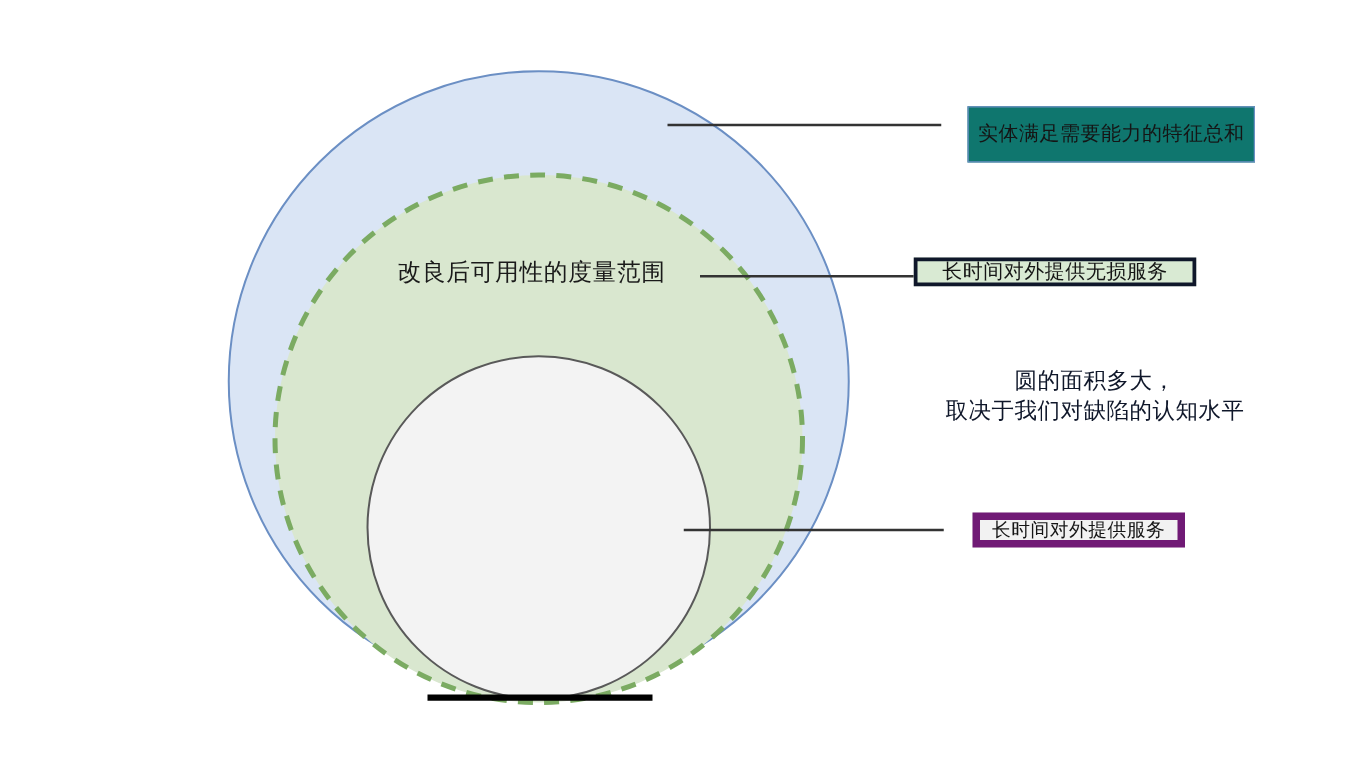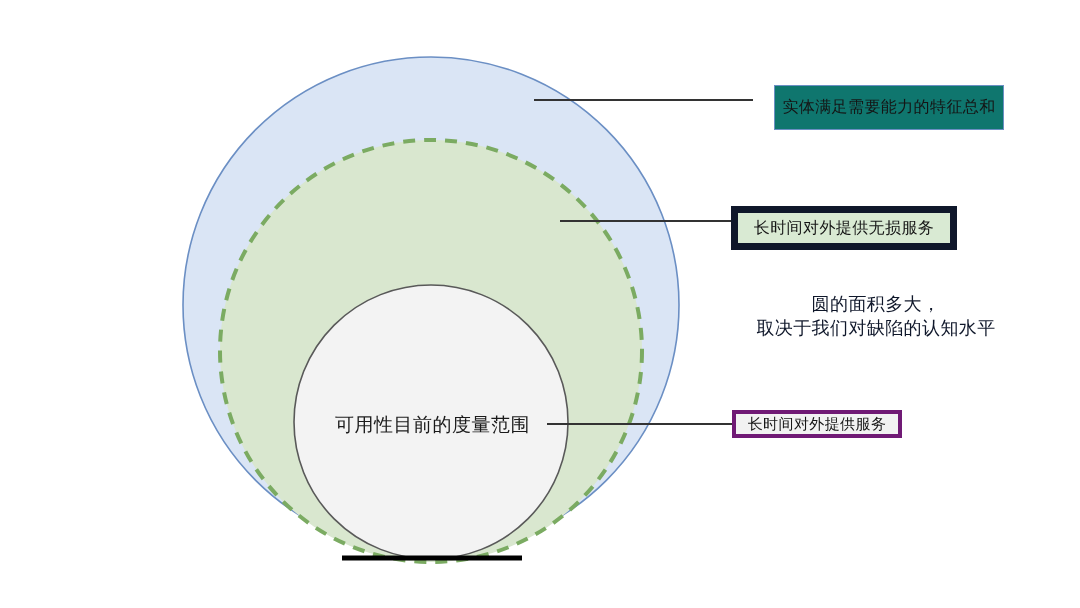--- a/index.html
+++ b/index.html
@@ -52,31 +52,31 @@
     width: 230px;
     height: 45px;
     background: #0f766e;
     border: 1px solid #6b8fc4;
     margin-left: 21px;
   }
   #callout-box-middle {
     left: 731px;
     top: 206px;
     width: 226px;
-    height: 44px;
+    height: 23px;
     background: #d9ead3;
-    border: 7px solid #0f172a;
+    border: 3px solid #0f172a;
   }
   #callout-box-inner {
-    left: 732px;
+    left: 778px;
     top: 410px;
     width: 170px;
     height: 28px;
     background: #f2f2f2;
-    border: 4px solid #701a75;
+    border: 6px solid #701a75;
     font-size: 15px;
   }
   #note-text {
     left: 731px;
     top: 292px;
     width: 290px;
     text-align: center;
     font-size: 18px;
     color: #0f172a;
     white-space: pre-line;
@@ -100,22 +100,22 @@
     <circle cx="431" cy="422" r="137" fill="#f3f3f3" stroke="#595959" stroke-width="1.6"></circle>
 
     <line x1="534" y1="100" x2="753" y2="100" stroke="#333333" stroke-width="2"></line>
     <line x1="560" y1="221" x2="731" y2="221" stroke="#333333" stroke-width="2"></line>
     <line x1="547" y1="424" x2="755" y2="424" stroke="#333333" stroke-width="2"></line>
 
     <line x1="342" y1="558" x2="522" y2="558" stroke="#000000" stroke-width="5"></line>
   </svg>
 
 
+  <div class="txt circle-label" id="label-middle-circle">改良后可用性的度量范围</div>
 
-  <div class="txt circle-label" id="label-inner-circle">可用性目前的度量范围</div>
 
   <div class="callout-box" id="callout-box-outer">实体满足需要能力的特征总和</div>
 
   <div class="callout-box" id="callout-box-middle">长时间对外提供无损服务</div>
 
   <div class="callout-box" id="callout-box-inner">长时间对外提供服务</div>
 
   <div class="txt" id="note-text">圆的面积多大，
 取决于我们对缺陷的认知水平</div>
 

